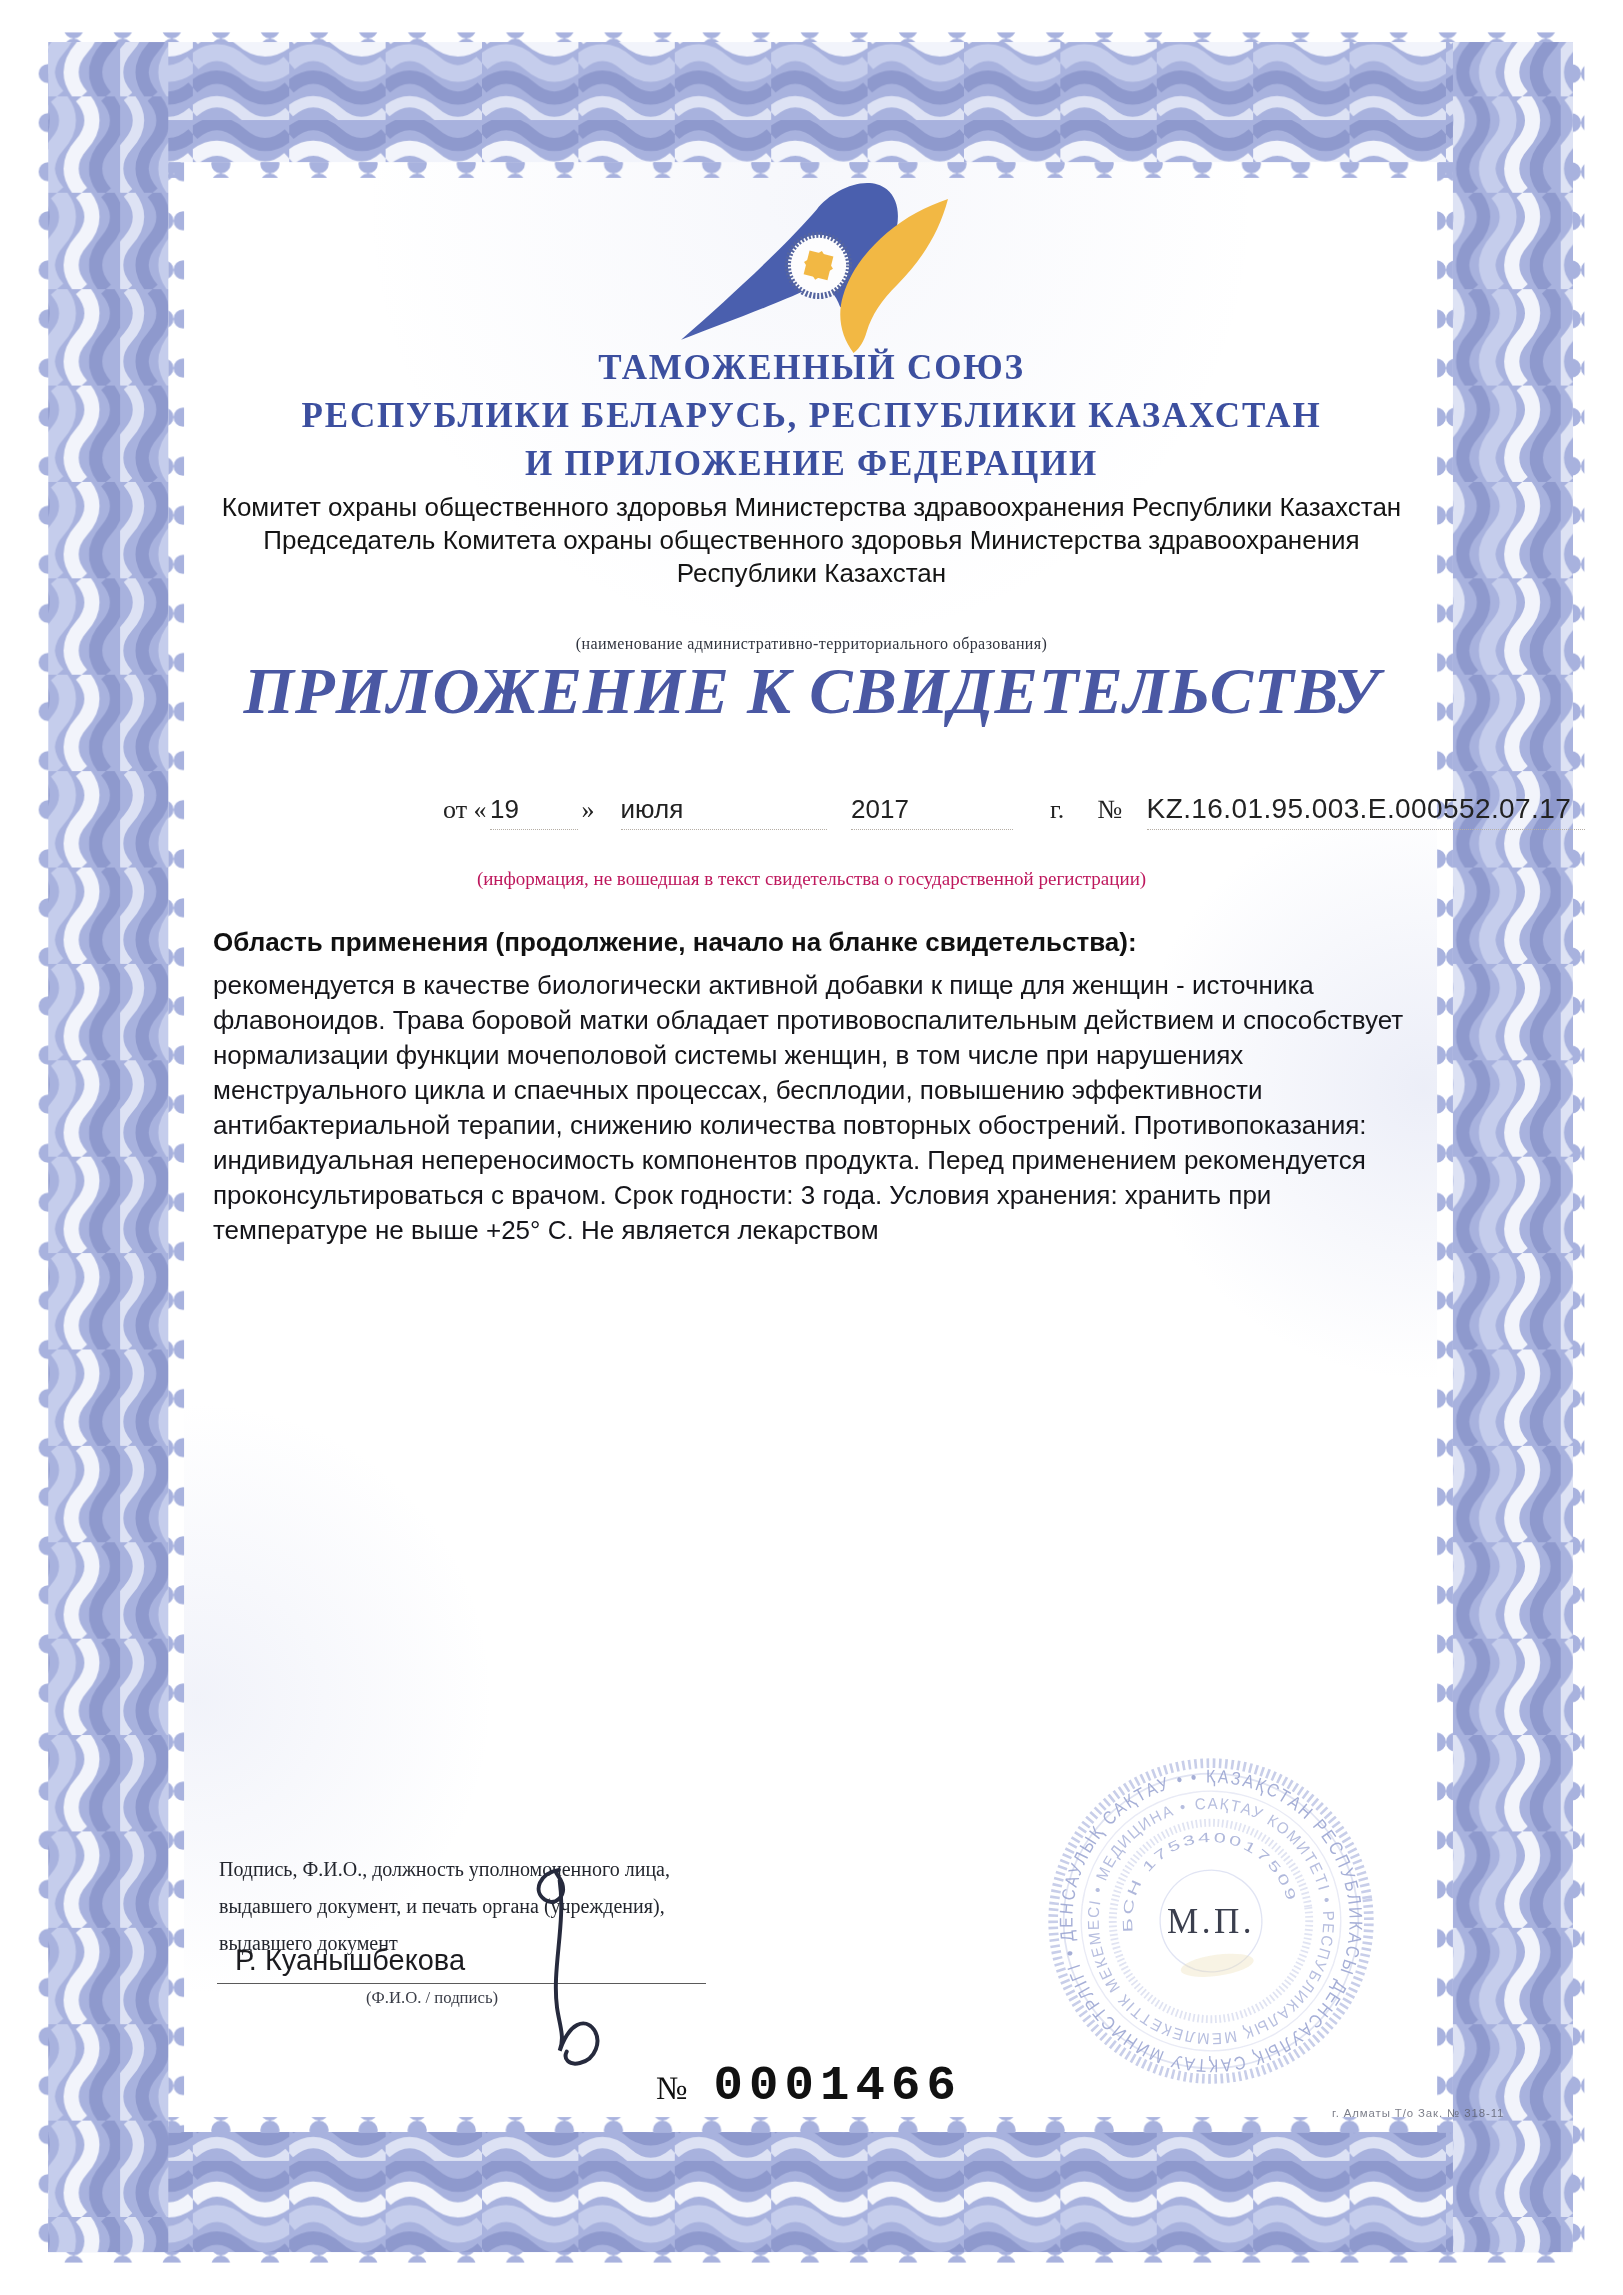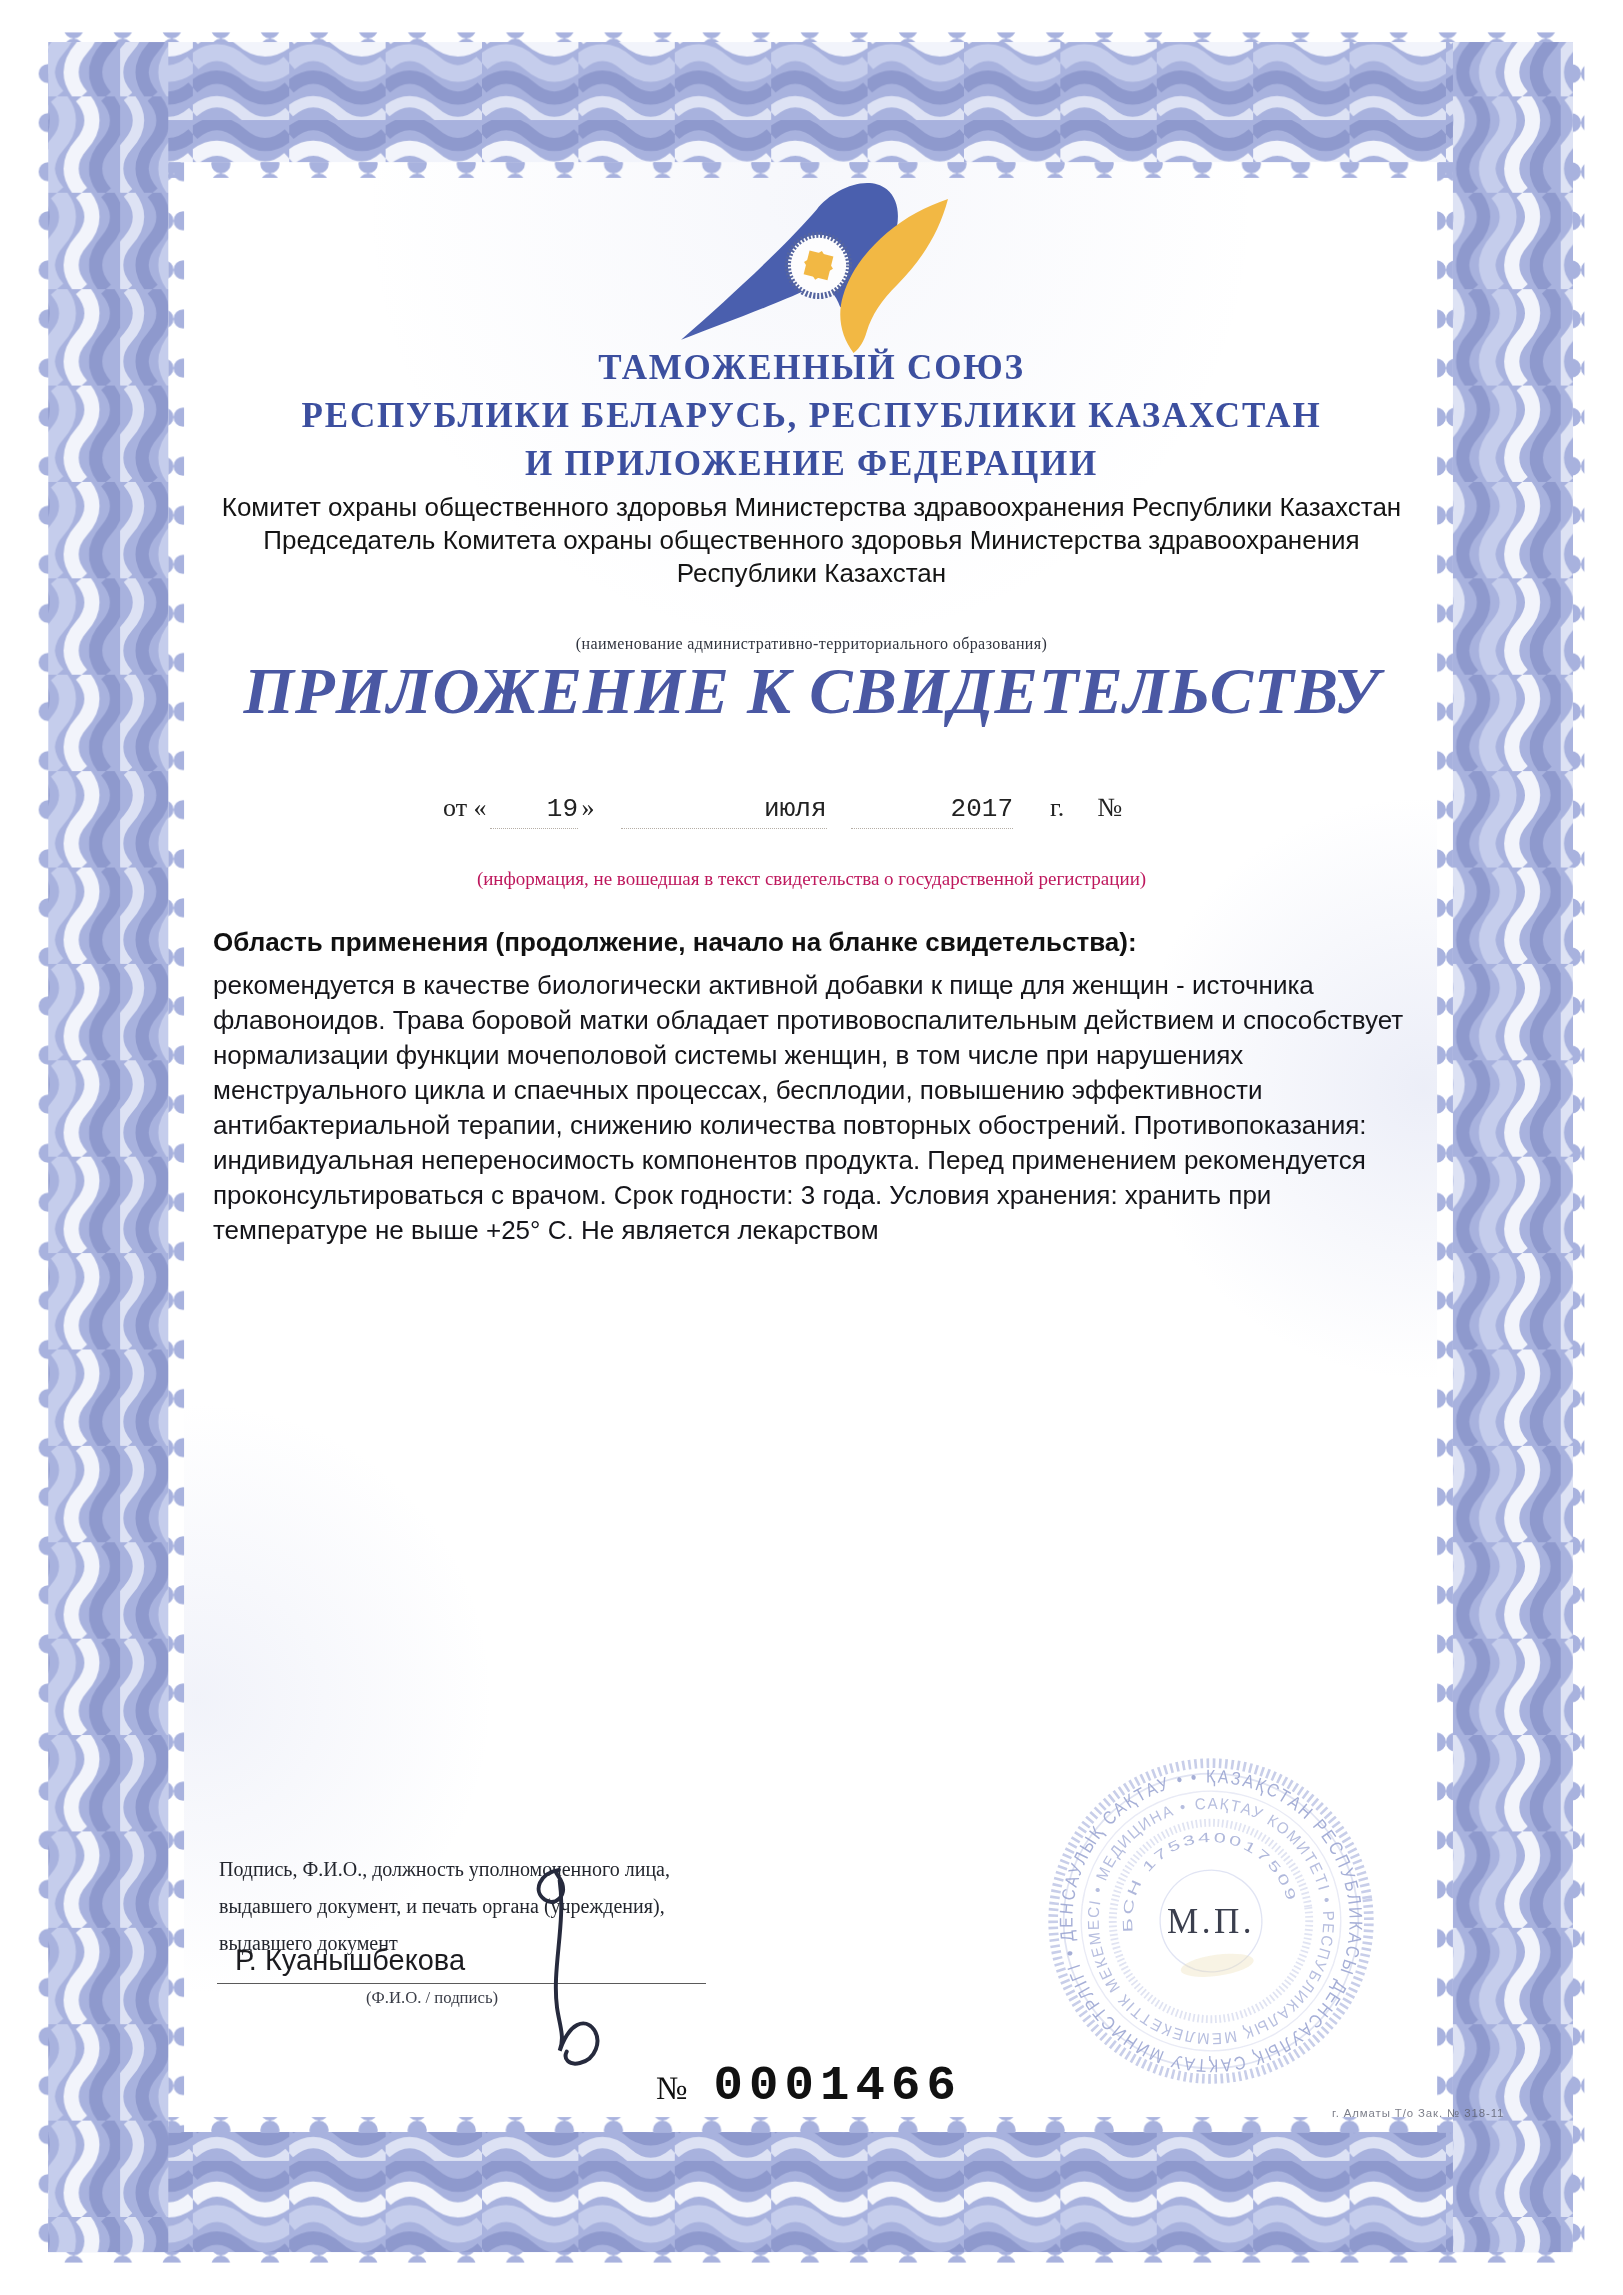--- a/index.html
+++ b/index.html
@@ -16,21 +16,21 @@
                 font-size:26px;line-height:33px;left:180px;right:180px;text-align:center;}
   .form-hint{top:635px;font-size:16px;color:#30343f;letter-spacing:0.4px;}
   .title-main{top:656px;color:#4a58a3;font-style:italic;font-weight:700;
               font-size:65px;line-height:70px;letter-spacing:0.9px;}
   .title-sub{top:738px;color:#4a58a3;font-style:italic;font-weight:700;
              font-size:41px;line-height:47px;}
 
   .dateline{top:793px;left:443px;display:flex;align-items:baseline;
             font-size:26px;color:#222;}
   .dateline .lbl{font-family:"Liberation Serif",serif;}
-  .fl{font-family:Liberation Mono, monospace;text-align:right;
+  .fl{font-family:Liberation Sans, sans-serif;text-align:left;
       border-bottom:1.8px dotted #b5aea6;padding-bottom:3.5px;}
   .fl-day{width:88px;margin:0 3.5px;}
   .fl-month{width:206px;margin-left:26px;}
   .fl-year{width:162px;margin-left:24.5px;}
   .g-lbl{margin-left:37px;}
   .no-lbl{margin-left:33px;}
   .fl-number{width:438px;margin-left:24.5px;font-size:28px;letter-spacing:0.4px;}
 
   .info-hint{top:868px;font-size:19px;color:#be185d;}
 
@@ -132,20 +132,21 @@
   <div class="abs center title-main">ПРИЛОЖЕНИЕ К СВИДЕТЕЛЬСТВУ</div>
 
   <div class="abs dateline">
     <span class="lbl">от «</span>
     <span class="fl fl-day">19</span>
     <span class="lbl">»</span>
     <span class="fl fl-month">июля</span>
     <span class="fl fl-year">2017</span>
     <span class="lbl g-lbl">г.</span>
     <span class="lbl no-lbl">№</span>
+    <span class="fl fl-number">KZ.16.01.95.003.Е.000552.07.17</span>
   </div>
 
   <div class="abs center info-hint">(информация, не вошедшая в текст свидетельства о государственной регистрации)</div>
 
   <div class="abs body-heading">Область применения (продолжение, начало на бланке свидетельства):</div>
   <div class="abs body-text prelines">рекомендуется в качестве биологически активной добавки к пище для женщин - источника
 флавоноидов. Трава боровой матки обладает противовоспалительным действием и способствует
 нормализации функции мочеполовой системы женщин, в том числе при нарушениях
 менструального цикла и спаечных процессах, бесплодии, повышению эффективности
 антибактериальной терапии, снижению количества повторных обострений. Противопоказания:

